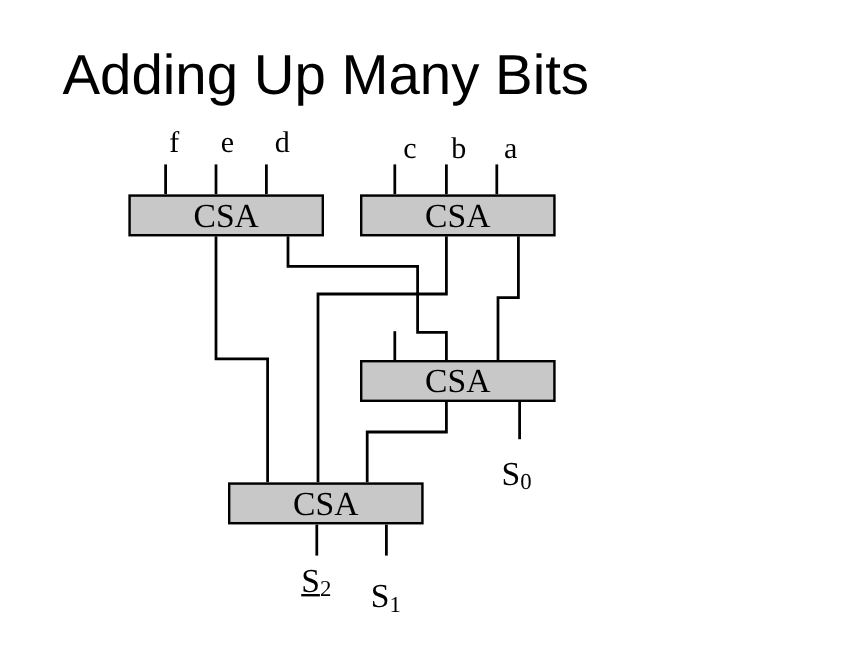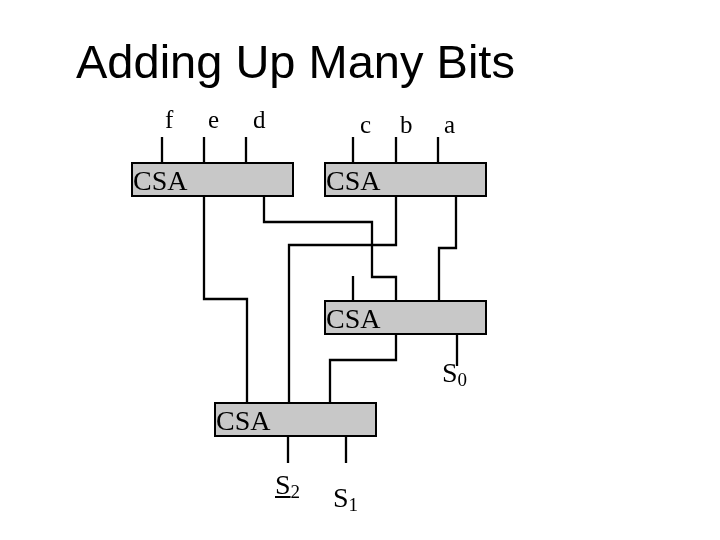--- a/index.html
+++ b/index.html
@@ -11,21 +11,20 @@
     height: 540px;
     background: var(--bg, #ffffff);
     font-family: "Liberation Serif", serif;
   }
   .slide {
     position: relative;
     width: 580px;
     height: 540px;
     background: var(--bg, #ffffff);
     overflow: hidden;
-    margin-left: 24px;
   }
   .slide-title {
     position: absolute;
     left: 52px;
     top: 38px;
     margin: 0;
     font-family: "Liberation Sans", sans-serif;
     font-weight: 400;
     font-size: 47px;
     line-height: 1;
@@ -51,20 +50,21 @@
     stroke: var(--ink, #000000);
     stroke-width: 2.3;
   }
   .csa-box {
     position: absolute;
     box-sizing: border-box;
     background: var(--box-fill, #c8c8c8);
     border: 2.3px solid var(--box-border, #000000);
     display: flex;
     align-items: center;
+    justify-content: center;
     font-family: "Liberation Serif", serif;
     font-size: 28px;
     line-height: 1;
     color: var(--ink, #000000);
     padding-top: 3px;
   }
   .in-label {
     position: absolute;
     font-family: "Liberation Serif", serif;
     font-size: 25px;
@@ -120,17 +120,17 @@
       </div>
       <div class="csa-box" style="left: 190px; top: 402px; width: 163px; height: 35px;">
         <span>CSA</span>
       </div>
       <div class="in-label" style="left: 141px; top: 107px;">f</div>
       <div class="in-label" style="left: 184px; top: 107px;">e</div>
       <div class="in-label" style="left: 229px; top: 107px;">d</div>
       <div class="in-label" style="left: 336px; top: 112px;">c</div>
       <div class="in-label" style="left: 376px; top: 112px;">b</div>
       <div class="in-label" style="left: 420px; top: 112px;">a</div>
-      <div class="out-label" style="left: 418px; top: 359px;"><span>S</span><span class="sub">0</span></div>
+      <div class="out-label" style="left: 418px; top: 382px;"><span>S</span><span class="sub">0</span></div>
       <div class="out-label" style="left: 251px; top: 471px; text-decoration: underline;"><span>S</span><span class="sub">2</span></div>
       <div class="out-label" style="left: 309px; top: 484px;"><span>S</span><span class="sub">1</span></div>
     </div>
 </div>
 
 </body></html>

